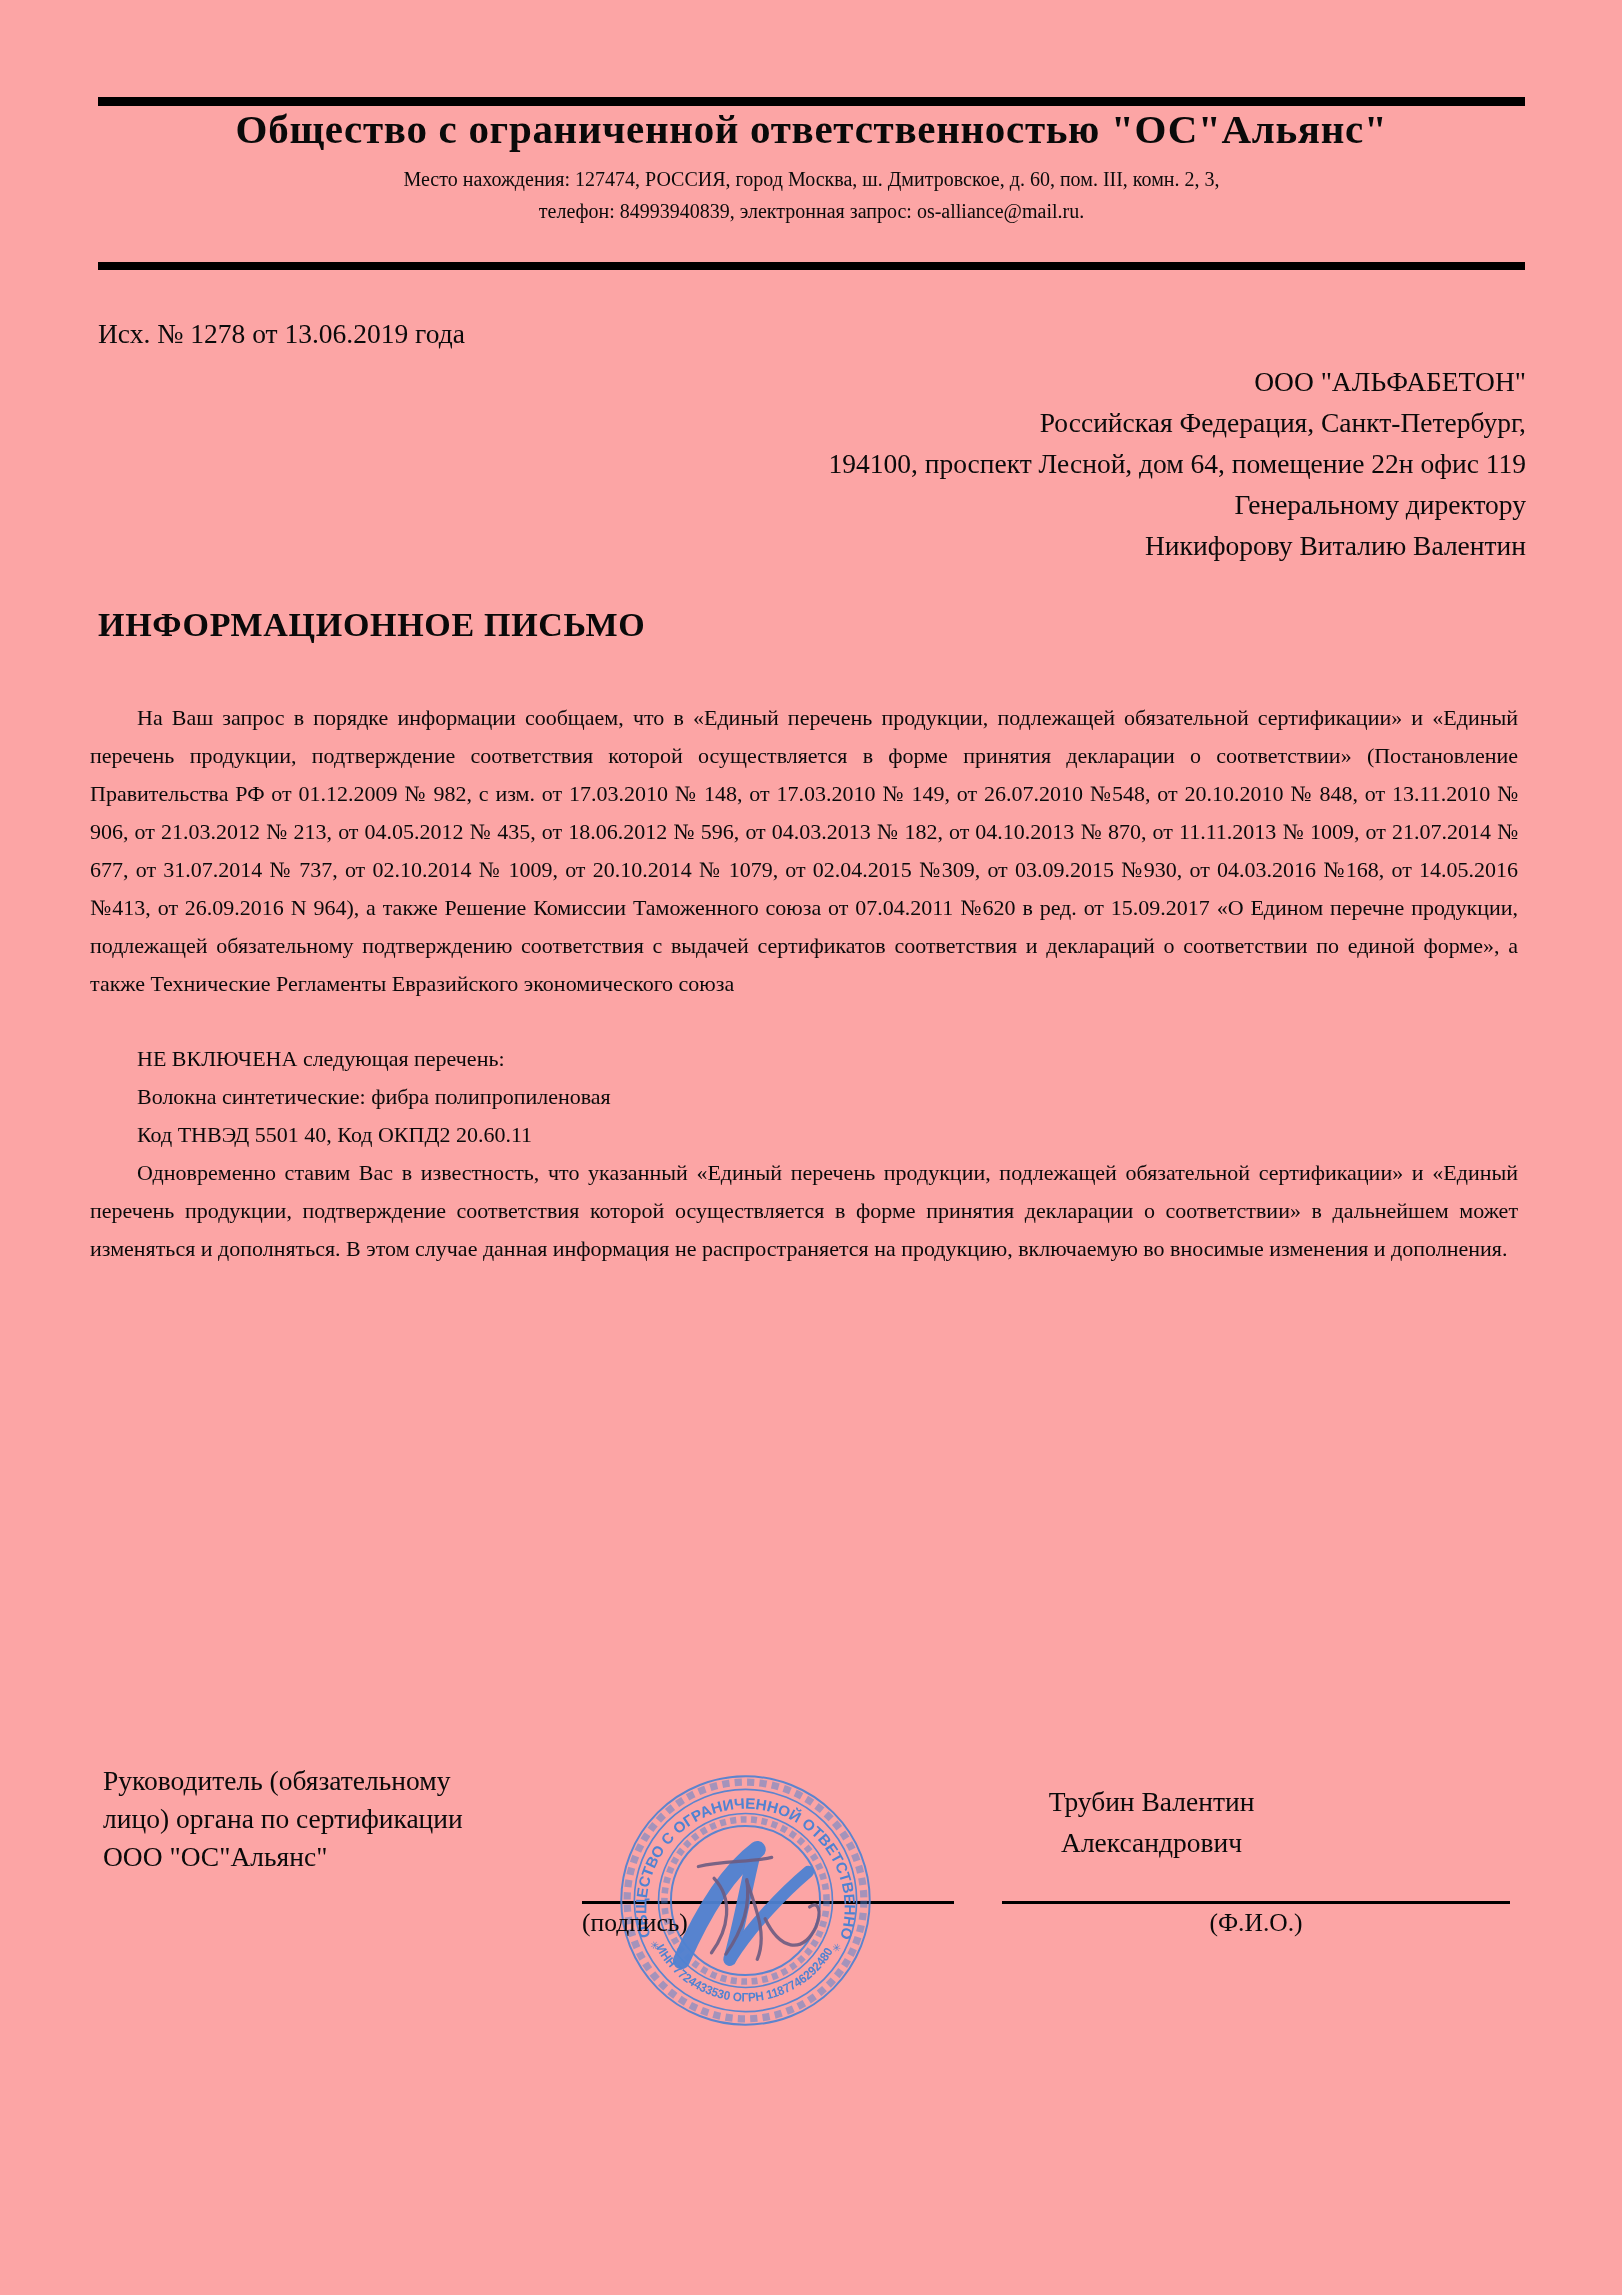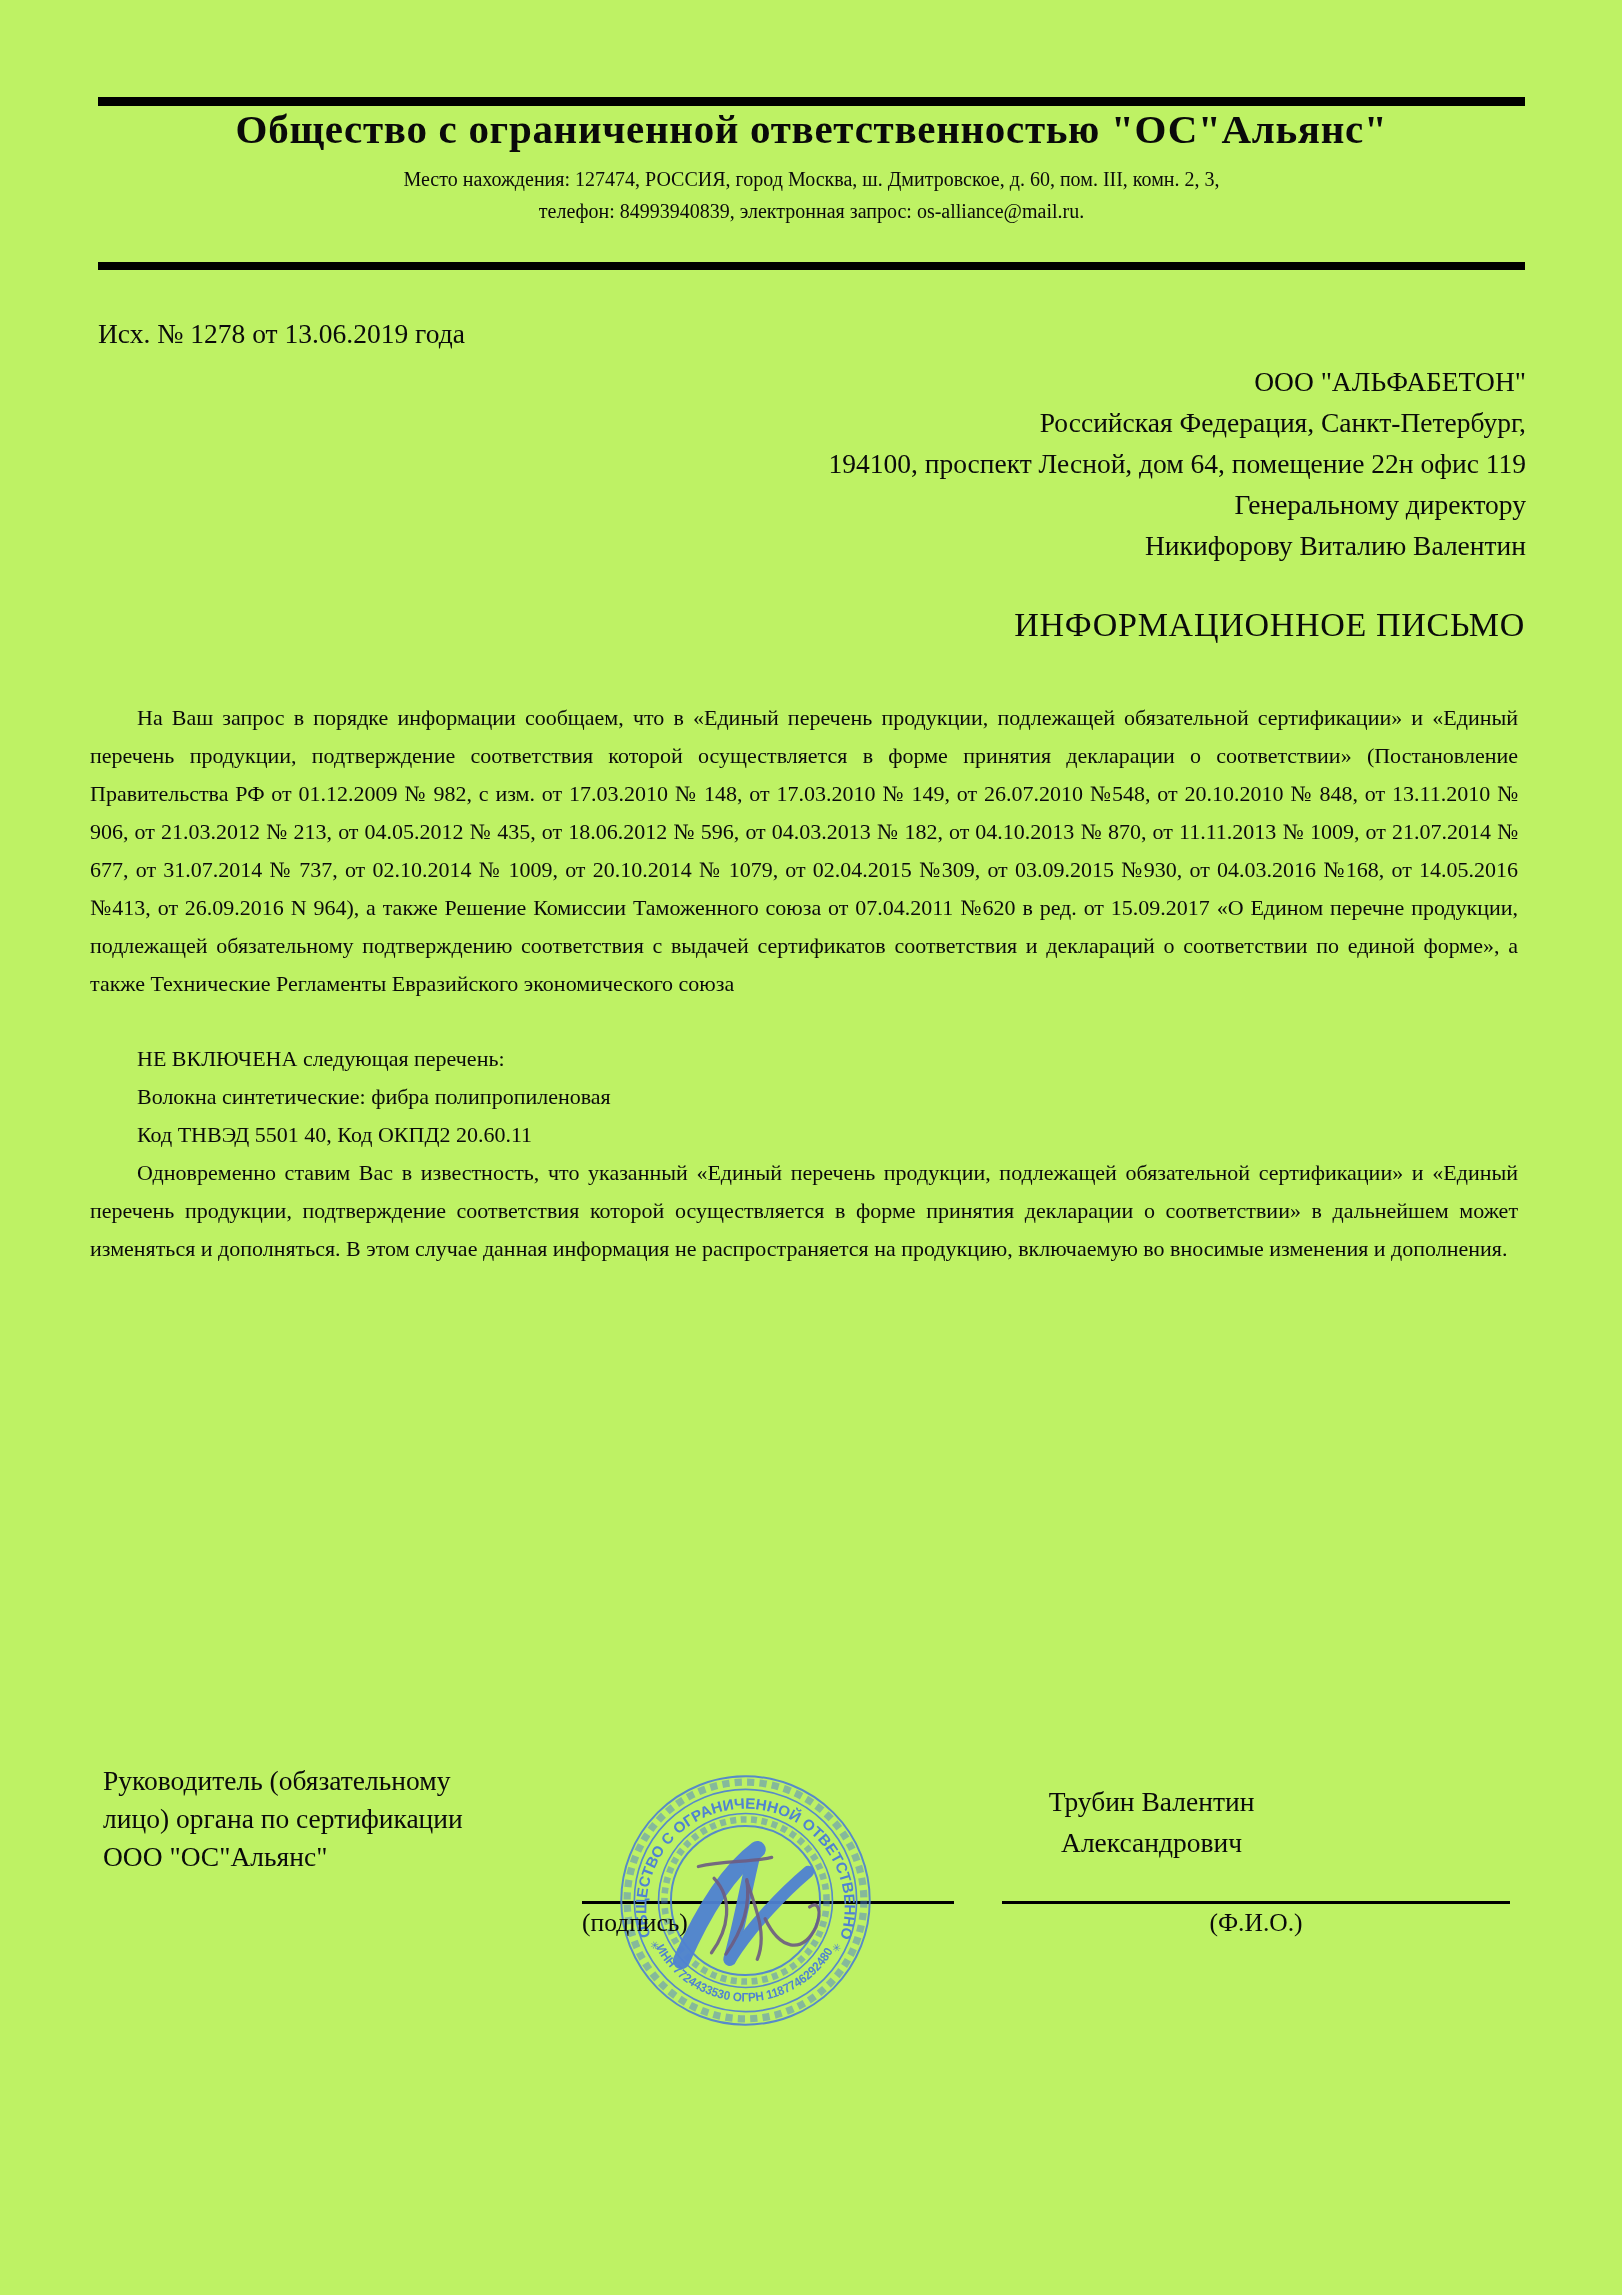--- a/index.html
+++ b/index.html
@@ -1,33 +1,33 @@
 <!DOCTYPE html>
 <html style="font-size:10.5px"><head>
 <meta charset="utf-8">
 <style>
   html,body{margin:0;padding:0;background:#888;}
   .page{
     position:relative;
     width:1623px;height:2295px;
-    background:#bef264;
+    background:#fca5a5;
     font-family:"Liberation Serif","DejaVu Serif",serif;
     color:#0a0a0a;
     overflow:hidden;
   }
   .abs{position:absolute;}
   .rule{background:#000;}
   
   .org-title{left:98px;top:105px;width:1427px;font-size:41px;font-weight:bold;text-align:center;letter-spacing:0.7px;}
   .hdr-small{left:98px;width:1427px;font-size:20px;text-align:center;}
   
   .outgoing{left:98px;top:318px;font-size:27.5px;}
   .recipient{left:98px;top:361px;width:1428px;font-size:27.5px;line-height:41px;text-align:right;}
   
-  .doc-title{left:98px;top:606px;width:1427px;font-size:34px;font-weight:normal;text-align:right;letter-spacing:0.7px;}
+  .doc-title{left:98px;top:606px;width:1427px;font-size:34px;font-weight:bold;text-align:left;letter-spacing:0.7px;}
   
   .body-block{left:90px;top:699px;width:1428px;font-size:22px;line-height:38px;text-align:justify;}
   .body-block p{margin:0;text-indent:47px;}
   .body-block p.gap-above{margin-top:37px;}
   .body-block p.no-just{text-align:left;}
   
   .sign-left{left:103px;top:1762px;width:497px;font-size:27.5px;line-height:38px;}
   .signer-name{left:975px;top:1781px;width:353px;font-size:27.5px;line-height:41px;text-align:center;}
   .sig-line{left:582px;top:1901px;width:372px;height:3.3px;background:#000;}
   .fio-line{left:1002px;top:1901px;width:508px;height:3.3px;background:#000;}

